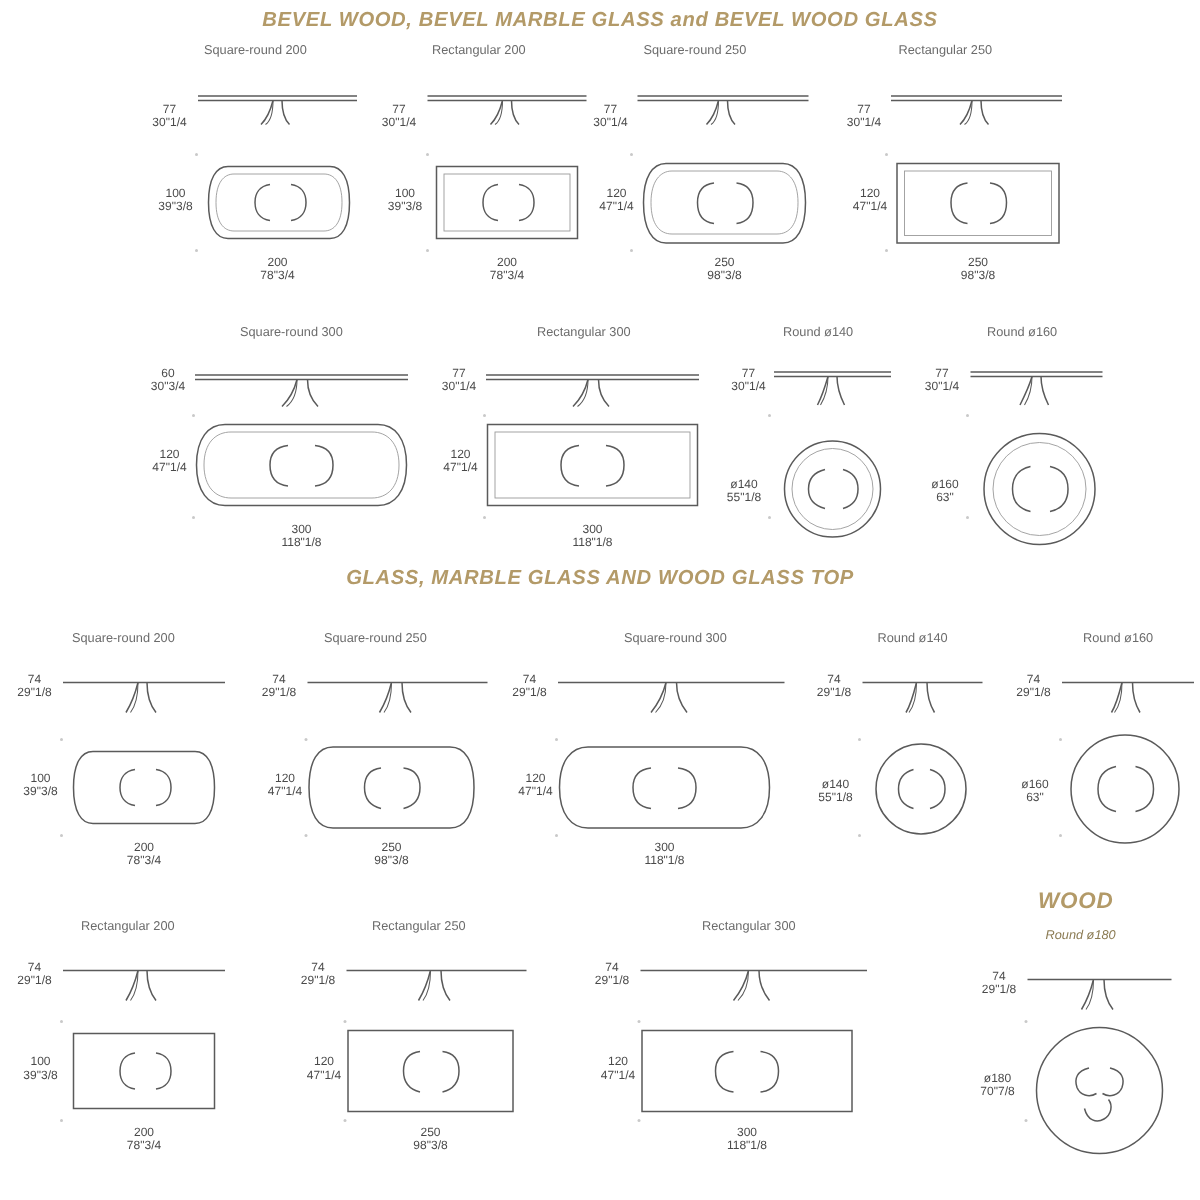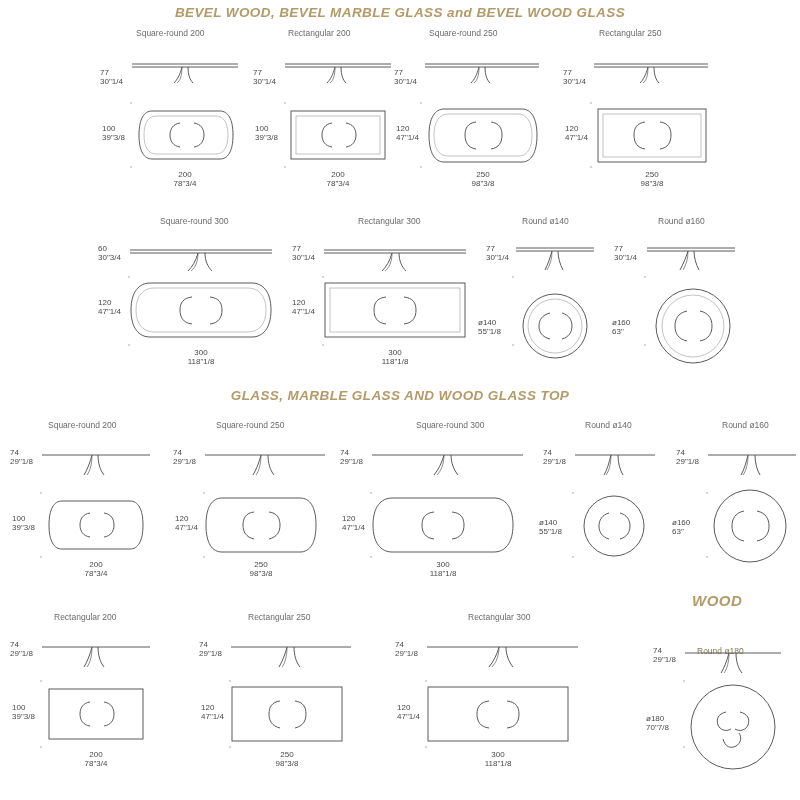--- a/index.html
+++ b/index.html
@@ -33,30 +33,30 @@
     letter-spacing:.5px;
   }
 
   
   .item-label{
     position:absolute;
     font-size:8.5px;
     color:#6b6b6b;
     white-space:nowrap;
   }
-  .item-label.ital{color:#8a7a52;margin-top:28px;}
+  .item-label.ital{font-style:italic;color:#8a7a52;}
 
   
   .dim{
     position:absolute;
     font-size:8px;
     line-height:1.18;
     color:#4a4a4a;
     white-space:nowrap;
-    text-align:left;
+    text-align:center;
   }
   .dim.center{text-align:center;}
 
   
   .lineart{position:absolute;}
   .lineart svg{display:block;overflow:visible;}
 
   .dot{
     position:absolute;
     width:2px;height:2px;border-radius:50%;
@@ -303,21 +303,21 @@
       <circle cx="38" cy="38" r="31" fill="none" stroke="#9a9a9a" stroke-width=".6"></circle>
       <path d="M32 23 C23 25 20 31 20 38 C20 45 23 51 32 53" fill="none" stroke="#5a5a5a" stroke-width="1"></path>
       <path d="M45 23 C54 25 57 31 57 38 C57 45 54 51 45 53" fill="none" stroke="#5a5a5a" stroke-width="1"></path>
     </svg>
   </div>
   <div class="dim" style="top:318px;left:612px;width:36px;">
     <span>ø160</span><br>
     <span>63"</span>
   </div>
 
-  <div class="section-title" style="top:388px;left:0;">GLASS, MARBLE GLASS AND WOOD GLASS TOP</div>
+  <div class="section-title" style="top:377px;left:0;">GLASS, MARBLE GLASS AND WOOD GLASS TOP</div>
 
   <div class="item-label" style="top:420px;left:48px;">Square-round 200</div>
   <div class="lineart" style="top:434px;left:40px;">
     <svg width="112" height="42" viewBox="0 0 112 42">
       <line x1="2" y1="21" x2="110" y2="21" stroke="#5a5a5a" stroke-width="1"></line>
       <path d="M52 21 C50 29 47 36 44 41" fill="none" stroke="#5a5a5a" stroke-width="1"></path>
       <path d="M58 21 C58 29 60 36 64 41" fill="none" stroke="#5a5a5a" stroke-width="1"></path>
       <path d="M52 21 C52 30 50 37 47 41" fill="none" stroke="#5a5a5a" stroke-width=".7"></path>
     </svg>
   </div>

